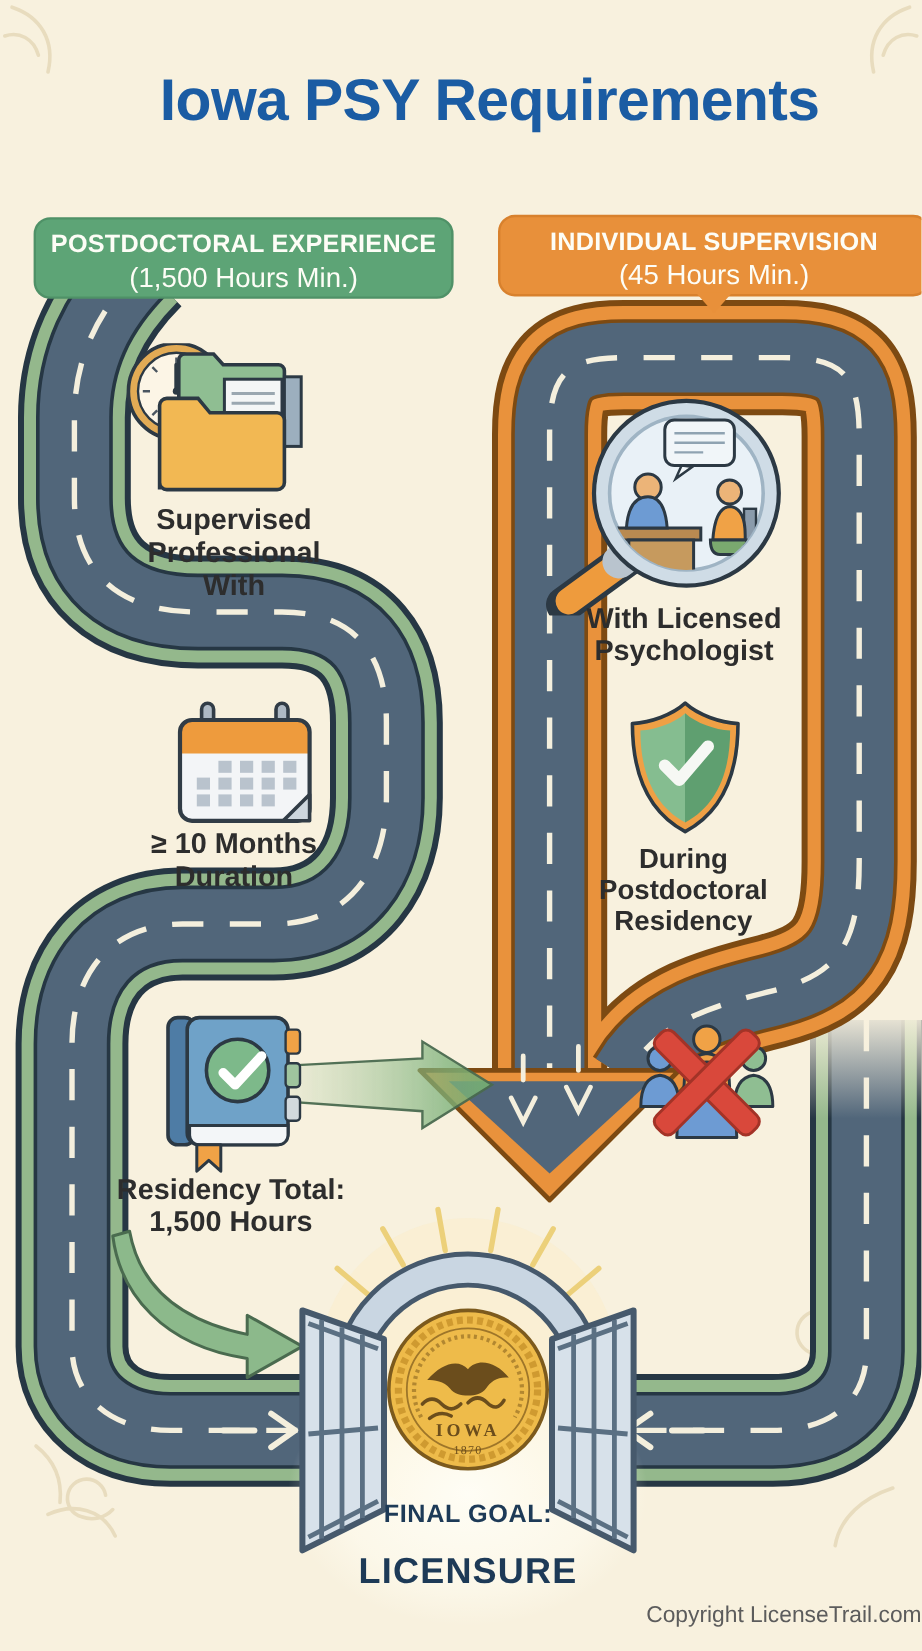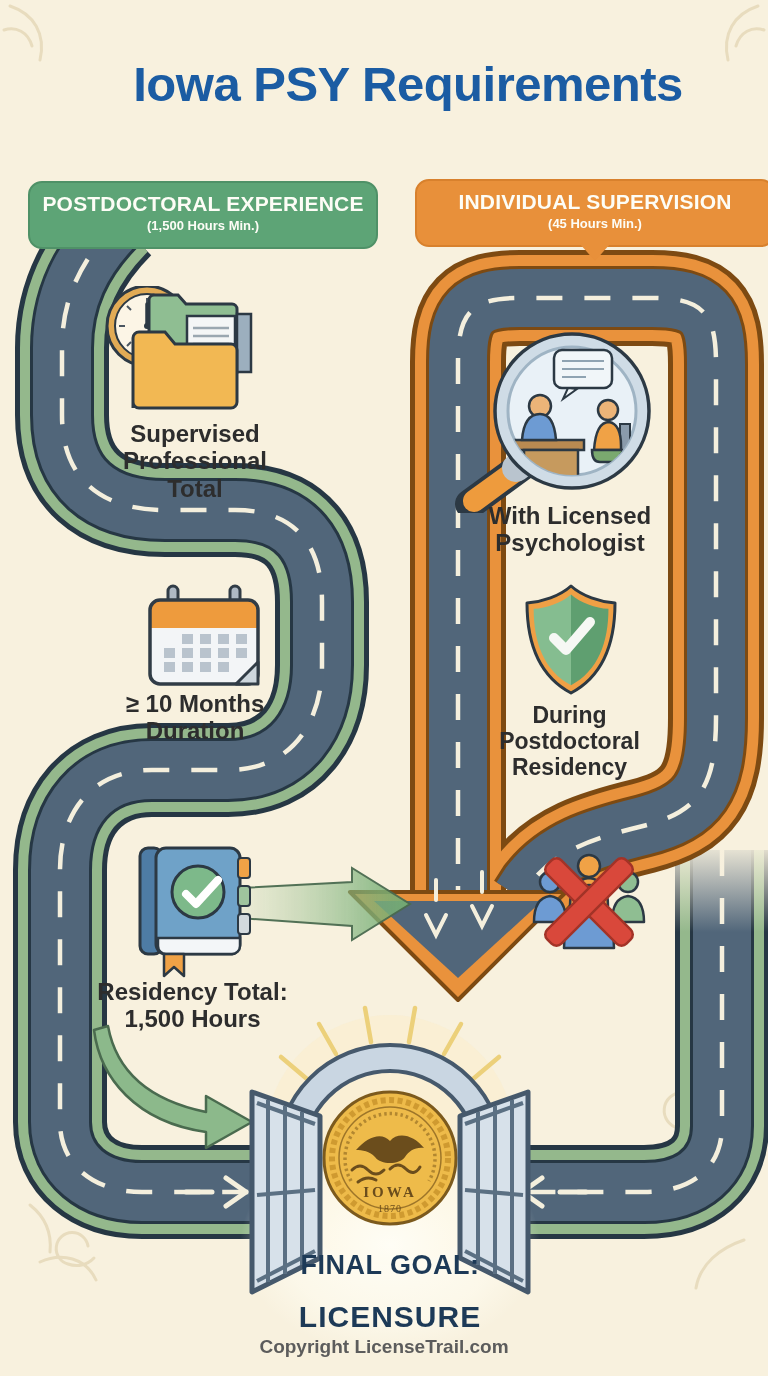--- a/index.html
+++ b/index.html
@@ -5,35 +5,35 @@
   html,body{margin:0;padding:0;background:#f8f1de;}
   .canvas{position:relative;width:768px;height:1376px;background:#f8f1de;overflow:hidden;
           font-family:"Liberation Sans",sans-serif;}
   .art{position:absolute;left:0;top:0;z-index:1;}
   .icon-svg{position:absolute;z-index:3;}
   .title{position:absolute;top:56px;left:0;width:100%;text-align:center;z-index:5;
          font-size:49px;font-weight:800;color:#1b5ca3;letter-spacing:-0.5px;padding-left:24px;}
   .banner{position:absolute;z-index:5;border-radius:14px;color:#fdfdf6;text-align:center;
           padding-top:9px;box-sizing:border-box;}
   .banner .b1{font-size:21px;font-weight:800;letter-spacing:0.2px;}
-  .banner .b2{font-size:13px;font-weight:700;margin-top:2px;}
+  .banner .b2{font-size:23px;font-weight:400;margin-top:2px;}
   .banner.green{left:28px;top:181px;width:350px;height:68px;background:#5da476;border:2px solid #4f9167;}
   .banner.orange{left:415px;top:179px;width:360px;height:68px;background:#e8903a;border:2px solid #d8812d;}
   .banner.orange::after{content:"";position:absolute;left:50%;margin-left:-15px;bottom:-16px;width:0;height:0;
           border-left:15px solid transparent;border-right:15px solid transparent;border-top:17px solid #e8903a;}
   .label{position:absolute;z-index:4;text-align:center;color:#2d2d2d;font-weight:800;
          font-size:24px;line-height:1.14;}
   .label .reg{font-weight:500;font-size:21px;line-height:1.2;}
   .red{color:#d6493c;}
   .goal{position:absolute;z-index:5;left:214px;top:1250px;width:352px;text-align:center;
         color:#1d3a57;font-weight:800;}
-  .goal .g1{font-size:27px;letter-spacing:0.5px;}
+  .goal .g1{font-size:21px;letter-spacing:0.5px;}
   .goal .g2{font-size:30px;letter-spacing:1px;margin-top:19px;}
-  .footer{position:absolute;z-index:5;left:0;top:1336px;width:100%;text-align:center;
-          font-size:19px;font-weight:700;color:#5c5c5c;}
+  .footer{position:absolute;z-index:5;left:0;top:1336px;width:100%;text-align:right;
+          font-size:19px;font-weight:400;color:#5c5c5c;}
 </style>
 </head>
 <body>
 
 <div class="canvas">
 
 <svg class="art" width="768" height="1376" viewBox="0 0 768 1376">
   <defs>
     <path id="roadL" fill="none" d="M118 222 C80 260 62 300 62 348 L62 415 C62 478 100 510 165 510 L235 510 C298 510 322 548 322 602 L322 665 C322 722 292 770 228 770 L152 770 C92 770 60 812 60 870 L60 1122 C60 1165 94 1192 142 1192 L308 1192"></path>
     <path id="roadLoop" fill="none" d="M458 912 L458 362 C458 312 472 298 520 298 L652 298 C704 298 716 314 716 364 L716 718 C716 788 698 812 643 826 C594 838 556 850 530 884 L521 898"></path>
@@ -305,21 +305,21 @@
   <div class="b2">(1,500 Hours Min.)</div>
 </div>
 <div class="banner orange">
   <div class="b1">INDIVIDUAL SUPERVISION</div>
   <div class="b2">(45 Hours Min.)</div>
 </div>
 
 <div class="label" style="left:85px;top:420px;width:220px">
   <div>Supervised</div>
   <div>Professional</div>
-  <div>Total</div>
+  <div>With</div>
 </div>
 <div class="label" style="left:80px;top:690px;width:230px">
   <div>≥ 10 Months</div>
   <div>Duration</div>
 </div>
 <div class="label" style="left:70px;top:978px;width:245px">
   <div>Residency Total:</div>
   <div>1,500 Hours</div>
 </div>
 <div class="label" style="left:455px;top:502px;width:230px">

